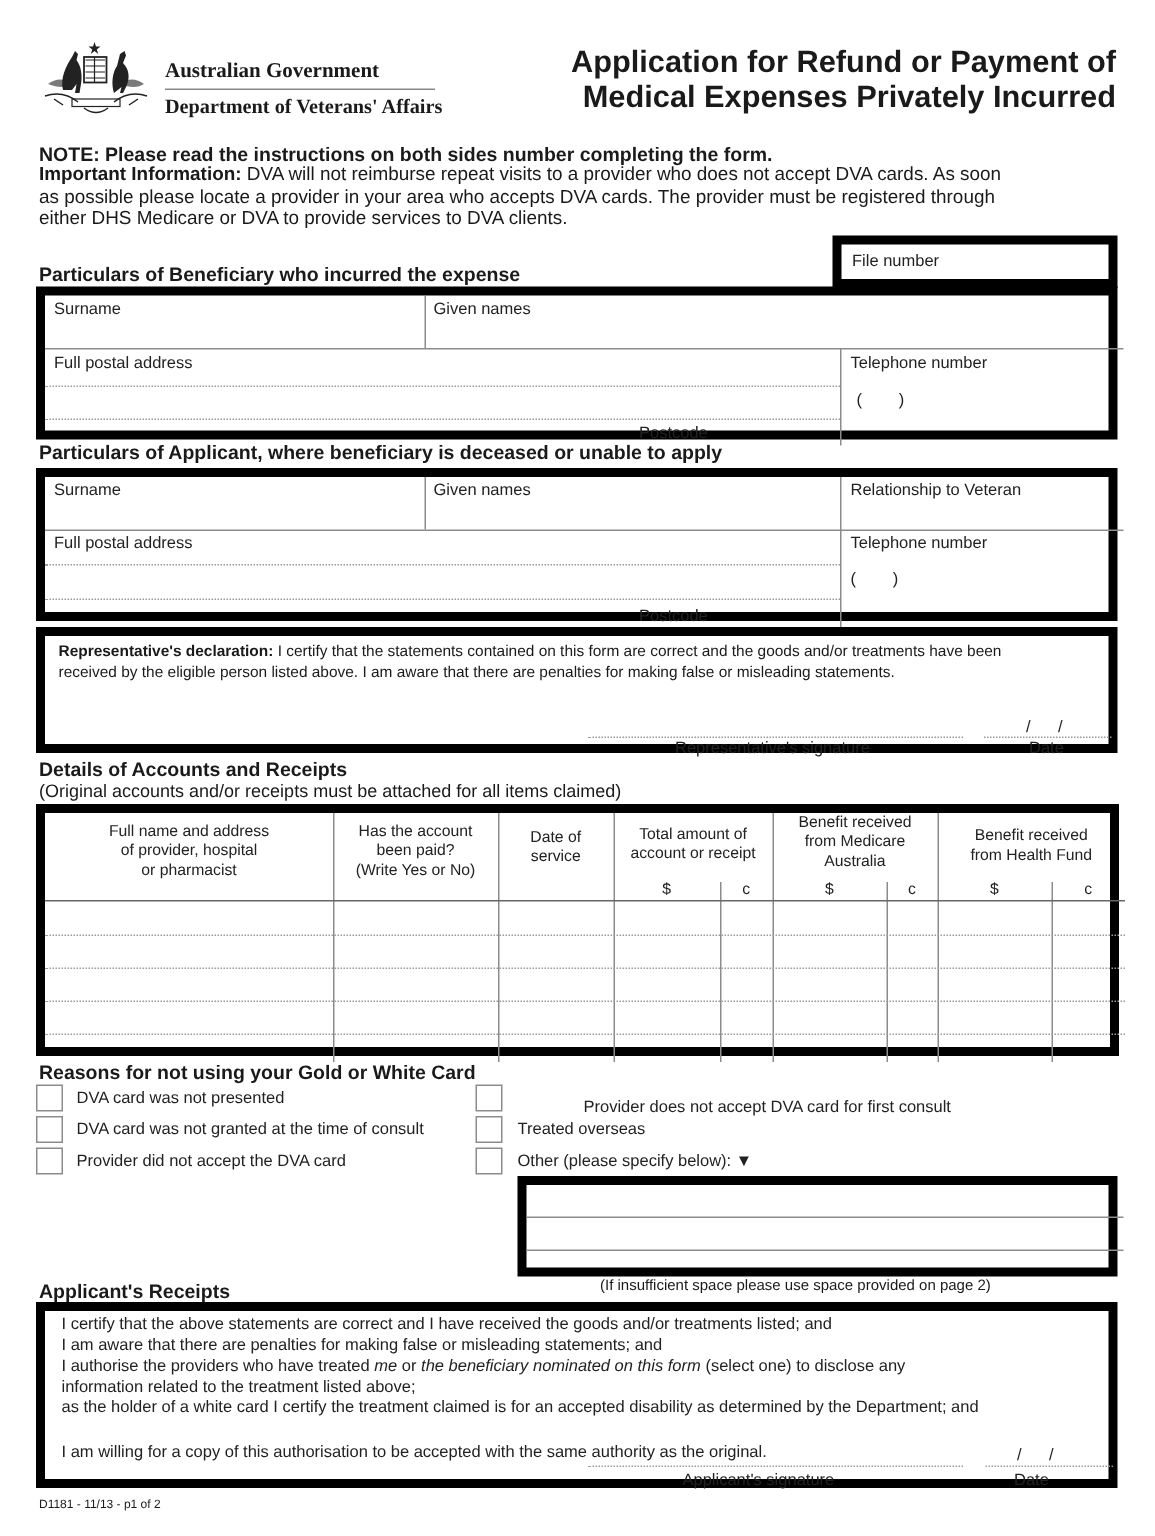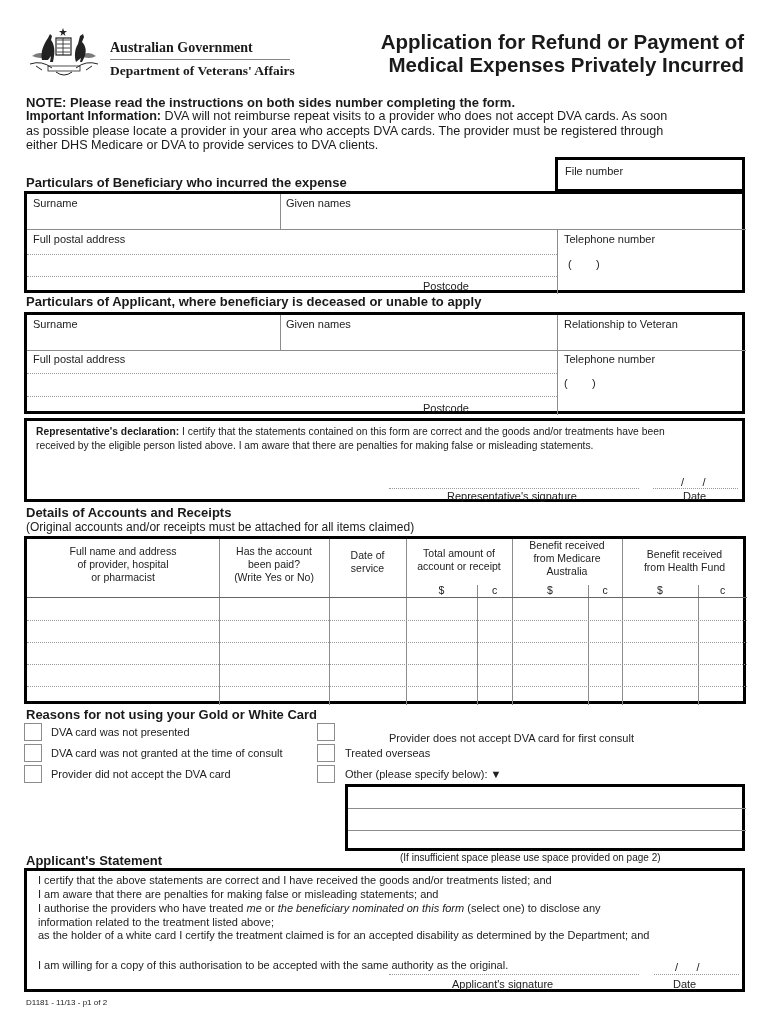--- a/index.html
+++ b/index.html
@@ -1,19 +1,19 @@
 <!DOCTYPE html>
 <html><head>
 <meta charset="utf-8">
 <style>
   * { box-sizing: border-box; margin: 0; padding: 0; }
   html, body { width: 770px; height: 1024px; background: #ffffff; overflow: hidden; }
   body { position: relative; font-family: "Liberation Sans", sans-serif; color: #1a1a1a; }
   .abs { position: absolute; }
-  .bx { position: absolute; border: 3px solid #000000; }
+  .bx { position: absolute; border: 6px solid #000000; }
   .ln-v { position: absolute; width: 1px; background: #8c8c8c; }
   .ln-h { position: absolute; height: 1px; background: #8c8c8c; }
   .dot { position: absolute; height: 0; border-top: 1px dotted #9a9a9a; }
   .lbl { position: absolute; font-size: 11px; color: #222; white-space: nowrap; }
   .h2 { position: absolute; font-size: 13px; font-weight: bold; color: #1a1a1a; white-space: nowrap; }
   .field { position: absolute; background: transparent; border: none; outline: none; font-family: "Liberation Sans", sans-serif; font-size: 11px; }
   .serif { font-family: "Liberation Serif", serif; }
   .th { position: absolute; font-size: 10.5px; text-align: center; line-height: 13px; color: #222; }
   .cb { position: absolute; width: 18px; height: 18px; border: 1px solid #8c8c8c; background: #fff; }
   .cbl { position: absolute; font-size: 11px; color: #222; white-space: nowrap; }
@@ -212,21 +212,21 @@
 
 <div class="bx" style="left:345px;top:784px;width:400px;height:67px;">
   <div class="ln-h" style="left:0;top:21px;width:398px;"></div>
   <div class="ln-h" style="left:0;top:43px;width:398px;"></div>
   <input class="field" style="left: 4px; top: 3px; width: 390px; height: 16px;">
   <input class="field" style="left: 4px; top: 25px; width: 390px; height: 16px;">
   <input class="field" style="left: 4px; top: 47px; width: 390px; height: 16px;">
 </div>
 <div class="abs" style="left:400px;top:852px;font-size:10px;white-space:nowrap;">(If insufficient space please use space provided on page 2)</div>
 
-<div class="h2" style="left:26px;top:853px;">Applicant's Statement</div>
+<div class="h2" style="left:26px;top:853px;">Applicant's Receipts</div>
 <div class="bx" style="left:24px;top:868px;width:721px;height:124px;">
   <div class="stmt" style="left:11px;top:3px;">I certify that the above statements are correct and I have received the goods and/or treatments listed; and</div>
   <div class="stmt" style="left:11px;top:17px;">I am aware that there are penalties for making false or misleading statements; and</div>
   <div class="stmt" style="left:11px;top:31px;">
     <span>I authorise the providers who have treated </span><i>me</i><span> or </span><i>the beneficiary nominated on this form</i><span> (select one) to disclose any</span>
   </div>
   <div class="stmt" style="left:11px;top:45px;">information related to the treatment listed above;</div>
   <div class="stmt" style="left:11px;top:58px;">as the holder of a white card I certify the treatment claimed is for an accepted disability as determined by the Department; and</div>
   <div class="stmt" style="left:11px;top:71px;margin-top:17px;">I am willing for a copy of this authorisation to be accepted with the same authority as the  original.</div>
 

